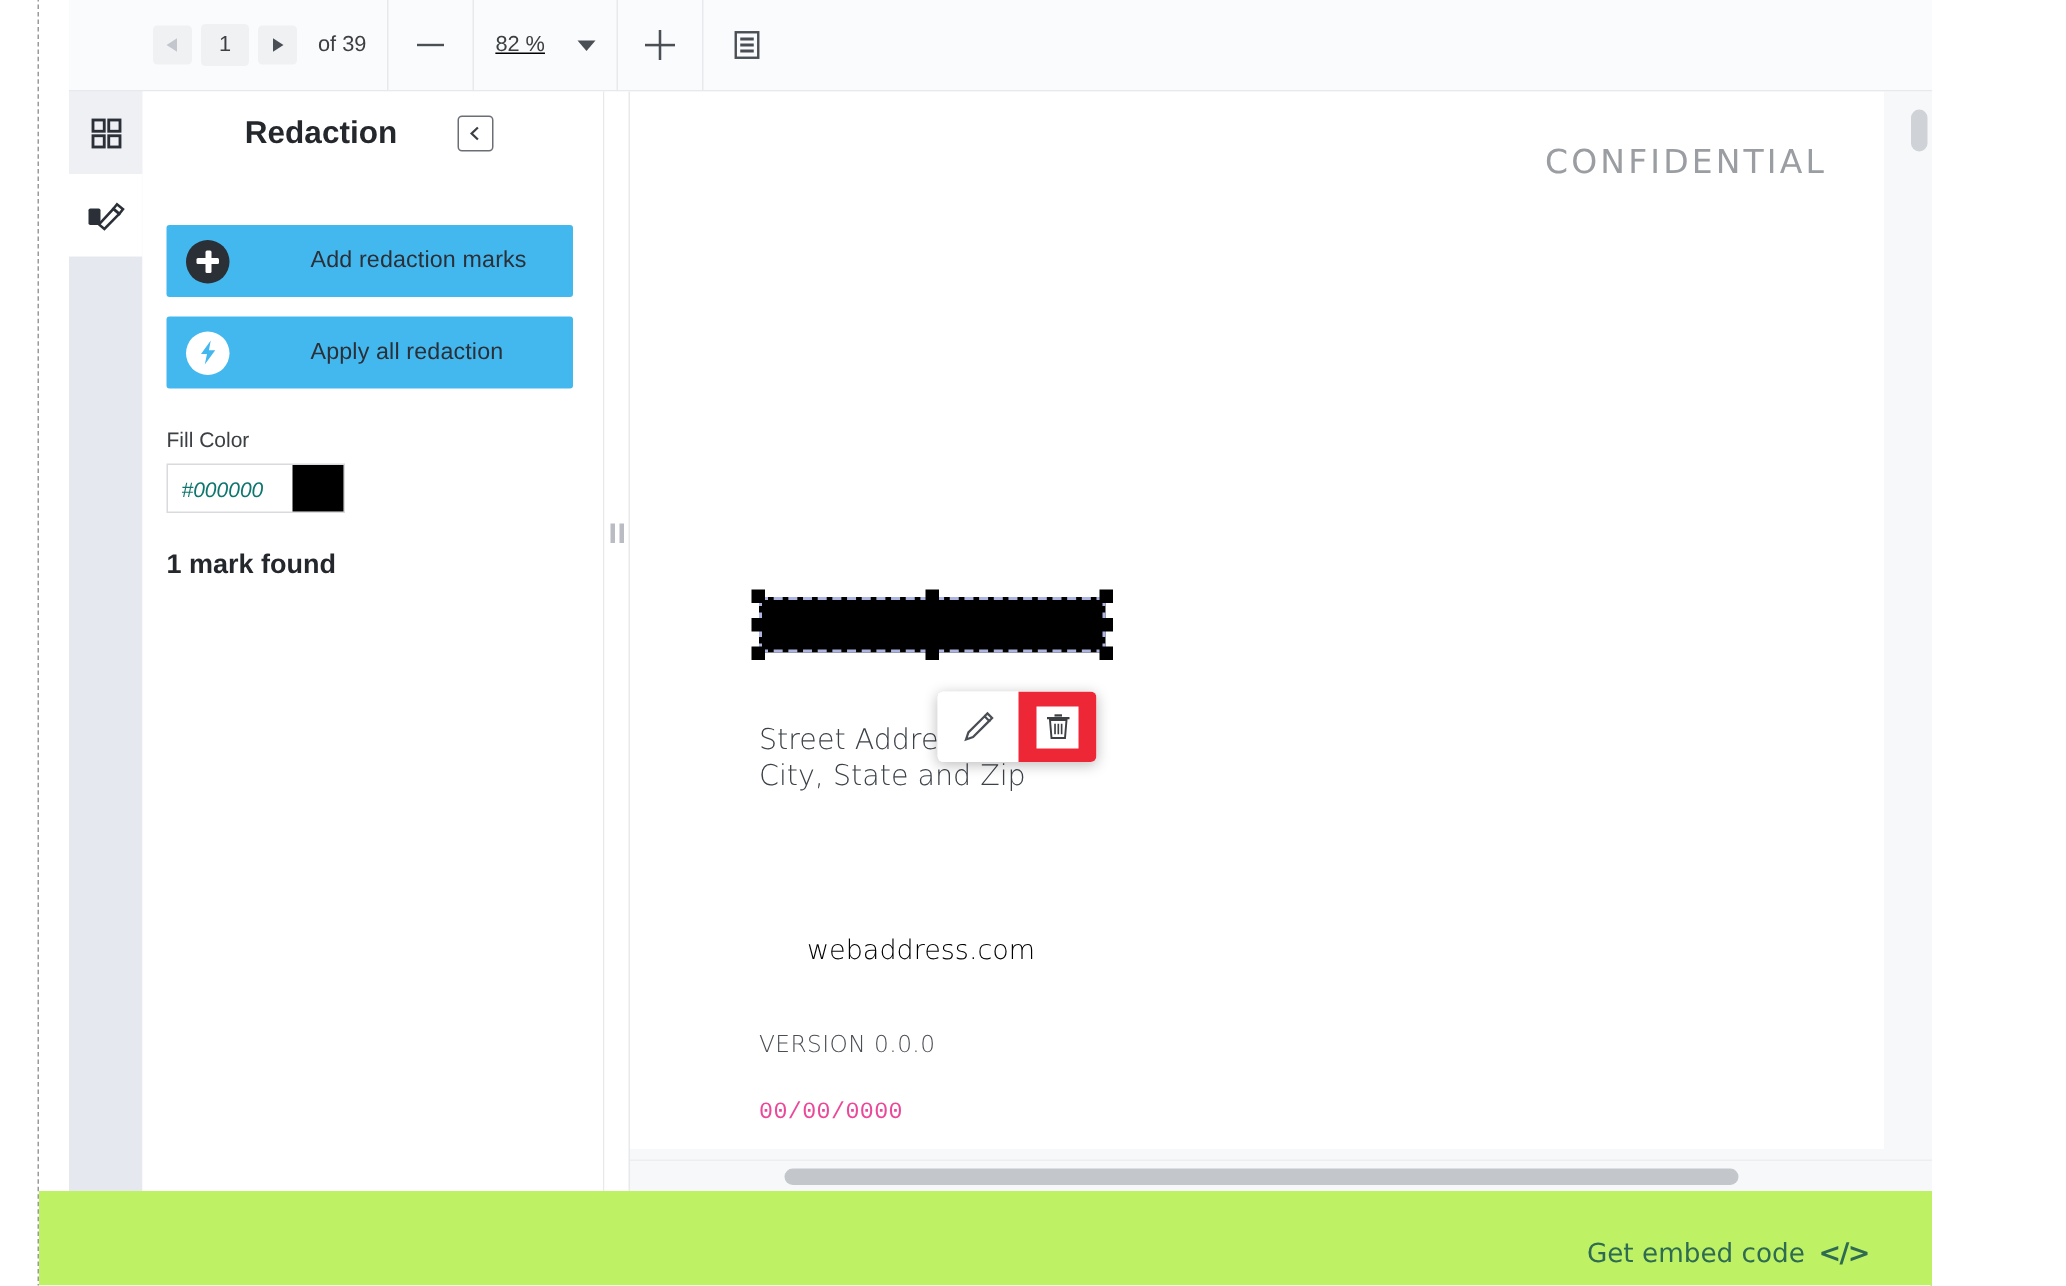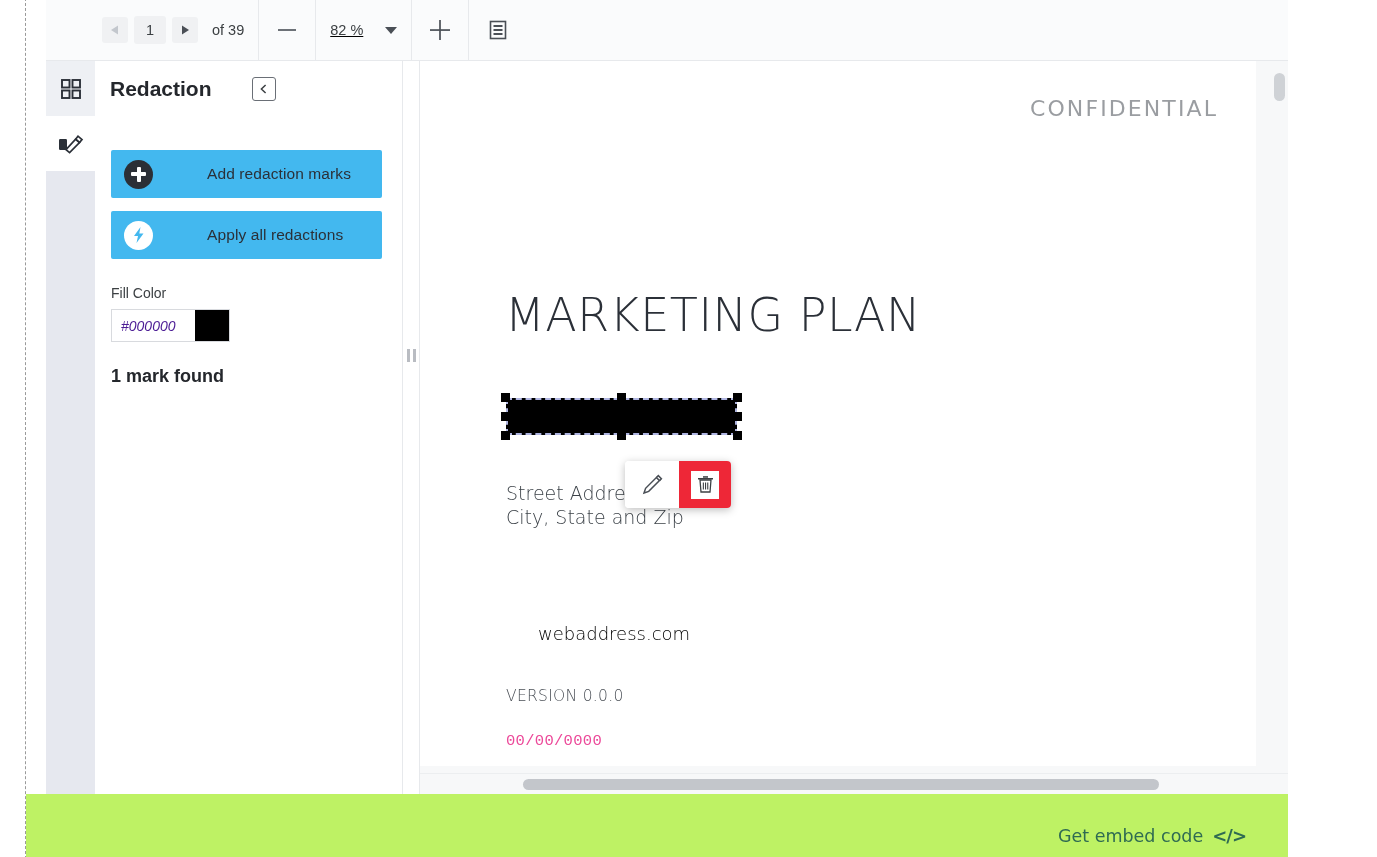--- a/index.html
+++ b/index.html
@@ -149,21 +149,21 @@
     flex: 0 0 308px;
     background: #ffffff;
     border-right: 1px solid #e7e9ec;
     position: relative;
     box-sizing: border-box;
   }
   .panel-head {
     height: 55px;
     display: flex;
     align-items: center;
-    justify-content: flex-start;
+    justify-content: center;
     padding: 0 20px 0 15px;
     box-sizing: border-box;
     gap: 40px;
   }
   .panel-title {
     font-size: 21px;
     font-weight: bold;
     color: #24272c;
   }
   .collapse-btn {
@@ -233,21 +233,21 @@
     border: 1px solid #d8dade;
     box-sizing: border-box;
     background: #fff;
   }
   .color-input {
     flex: 1;
     border: none; outline: none;
     font-family: "Liberation Sans", sans-serif;
     font-style: italic;
     font-size: 14px;
-    color: #4c1d95;
+    color: #0f766e;
     padding-left: 9px;
     background: transparent;
     width: 10px;
   }
   .color-swatch {
     width: 34px; height: 31px;
     background: #000000;
     flex: 0 0 34px;
   }
 
@@ -580,21 +580,21 @@
             <span class="ic-plus"></span>
             <span class="lbl">Add redaction marks</span>
           </button>
 
           <button class="big-btn">
             <span class="ic-bolt">
               <svg width="16" height="18" viewBox="0 0 16 18">
                 <polygon points="9.5,1 3,10 7,10 5.5,17 12.5,7.5 8.3,7.5" fill="#43b8ef"></polygon>
               </svg>
             </span>
-            <span class="lbl">Apply all redactions</span>
+            <span class="lbl">Apply all redaction</span>
           </button>
 
           <div class="field-label">Fill Color</div>
           <div class="color-row">
             <input class="color-input" type="text" value="#000000" style="">
             <div class="color-swatch"></div>
           </div>
 
           <div class="marks-count">1 mark found</div>
 
@@ -606,21 +606,20 @@
         <span class="grip">
             <i></i>
             <i></i>
           </span>
       </div>
 
       <div class="docarea">
 
         <div class="page">
           <div class="confidential">CONFIDENTIAL</div>
-          <div class="doc-title">MARKETING PLAN</div>
 
           <div class="addr">
             <div>Street Address</div>
             <div>City, State and Zip</div>
           </div>
 
           <div class="weburl">webaddress.com</div>
           <div class="version">VERSION 0.0.0</div>
           <div class="dateline">00/00/0000</div>
 

